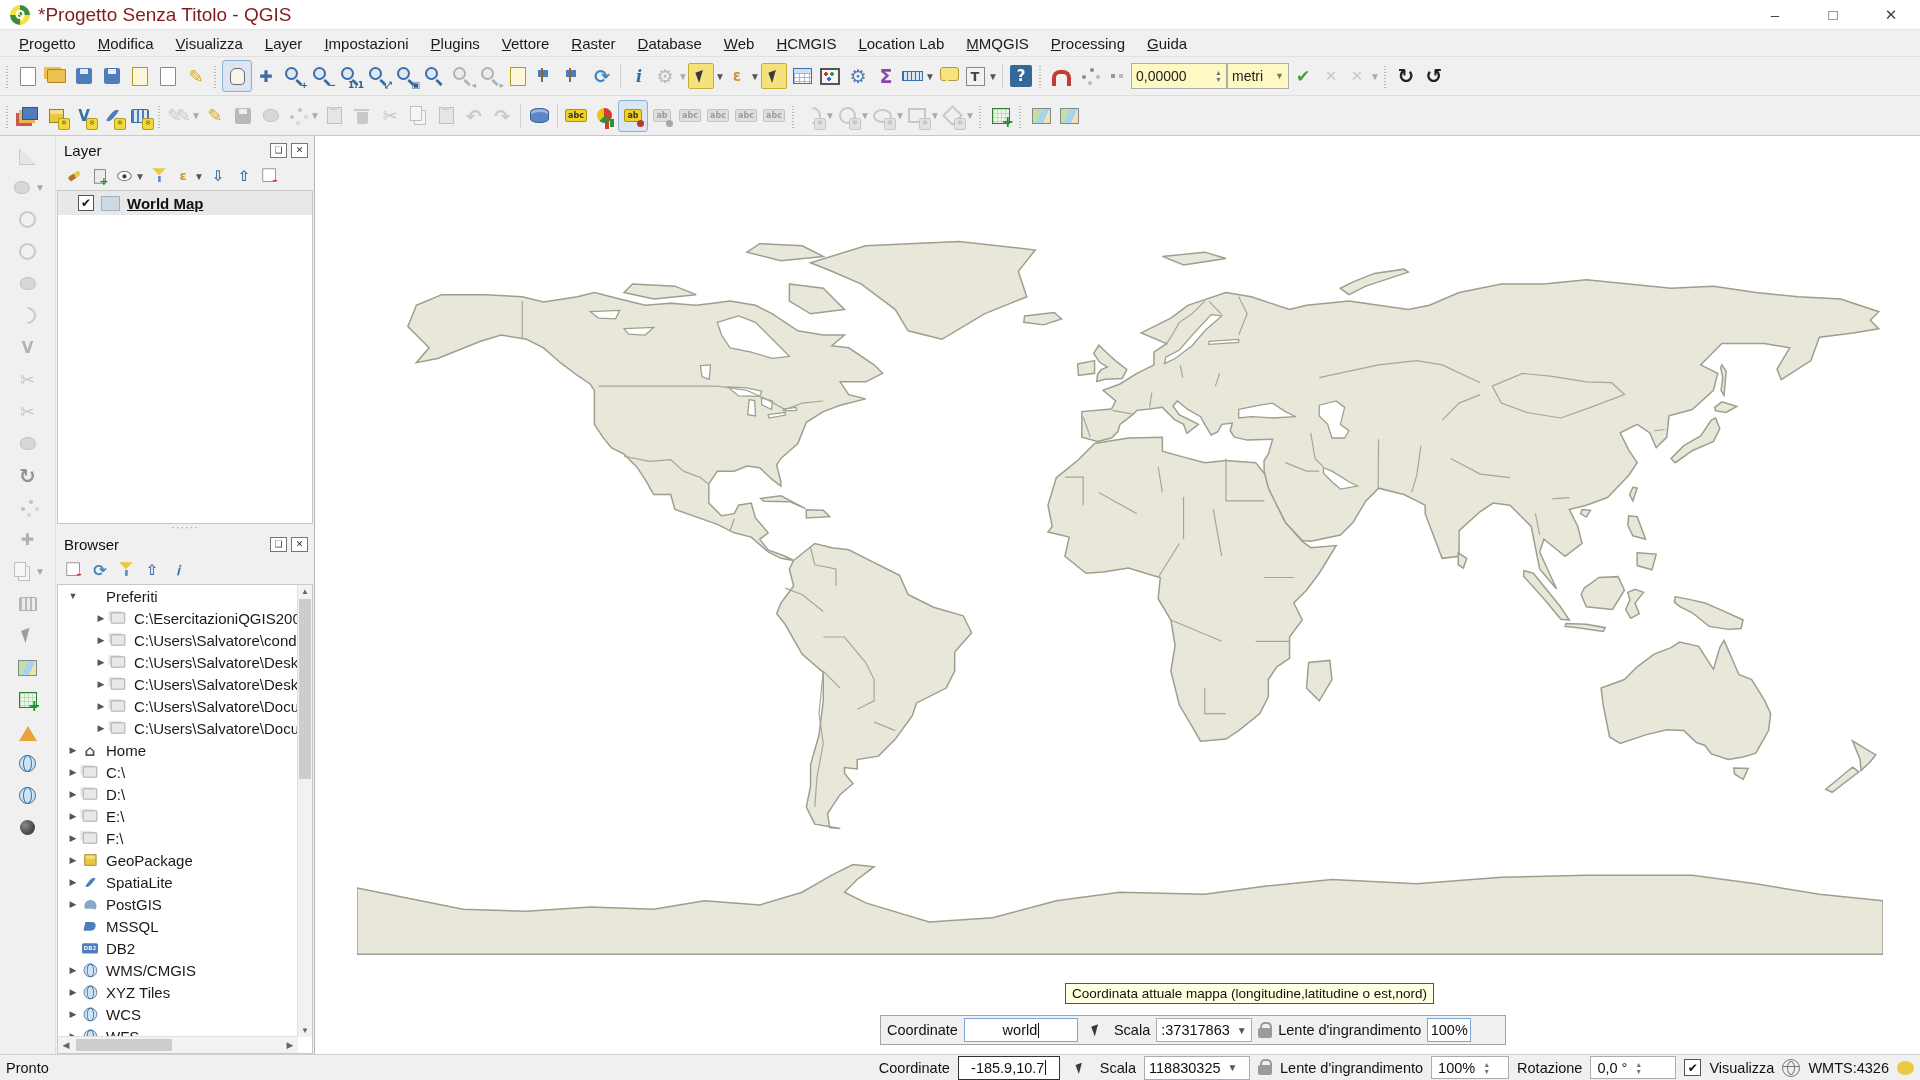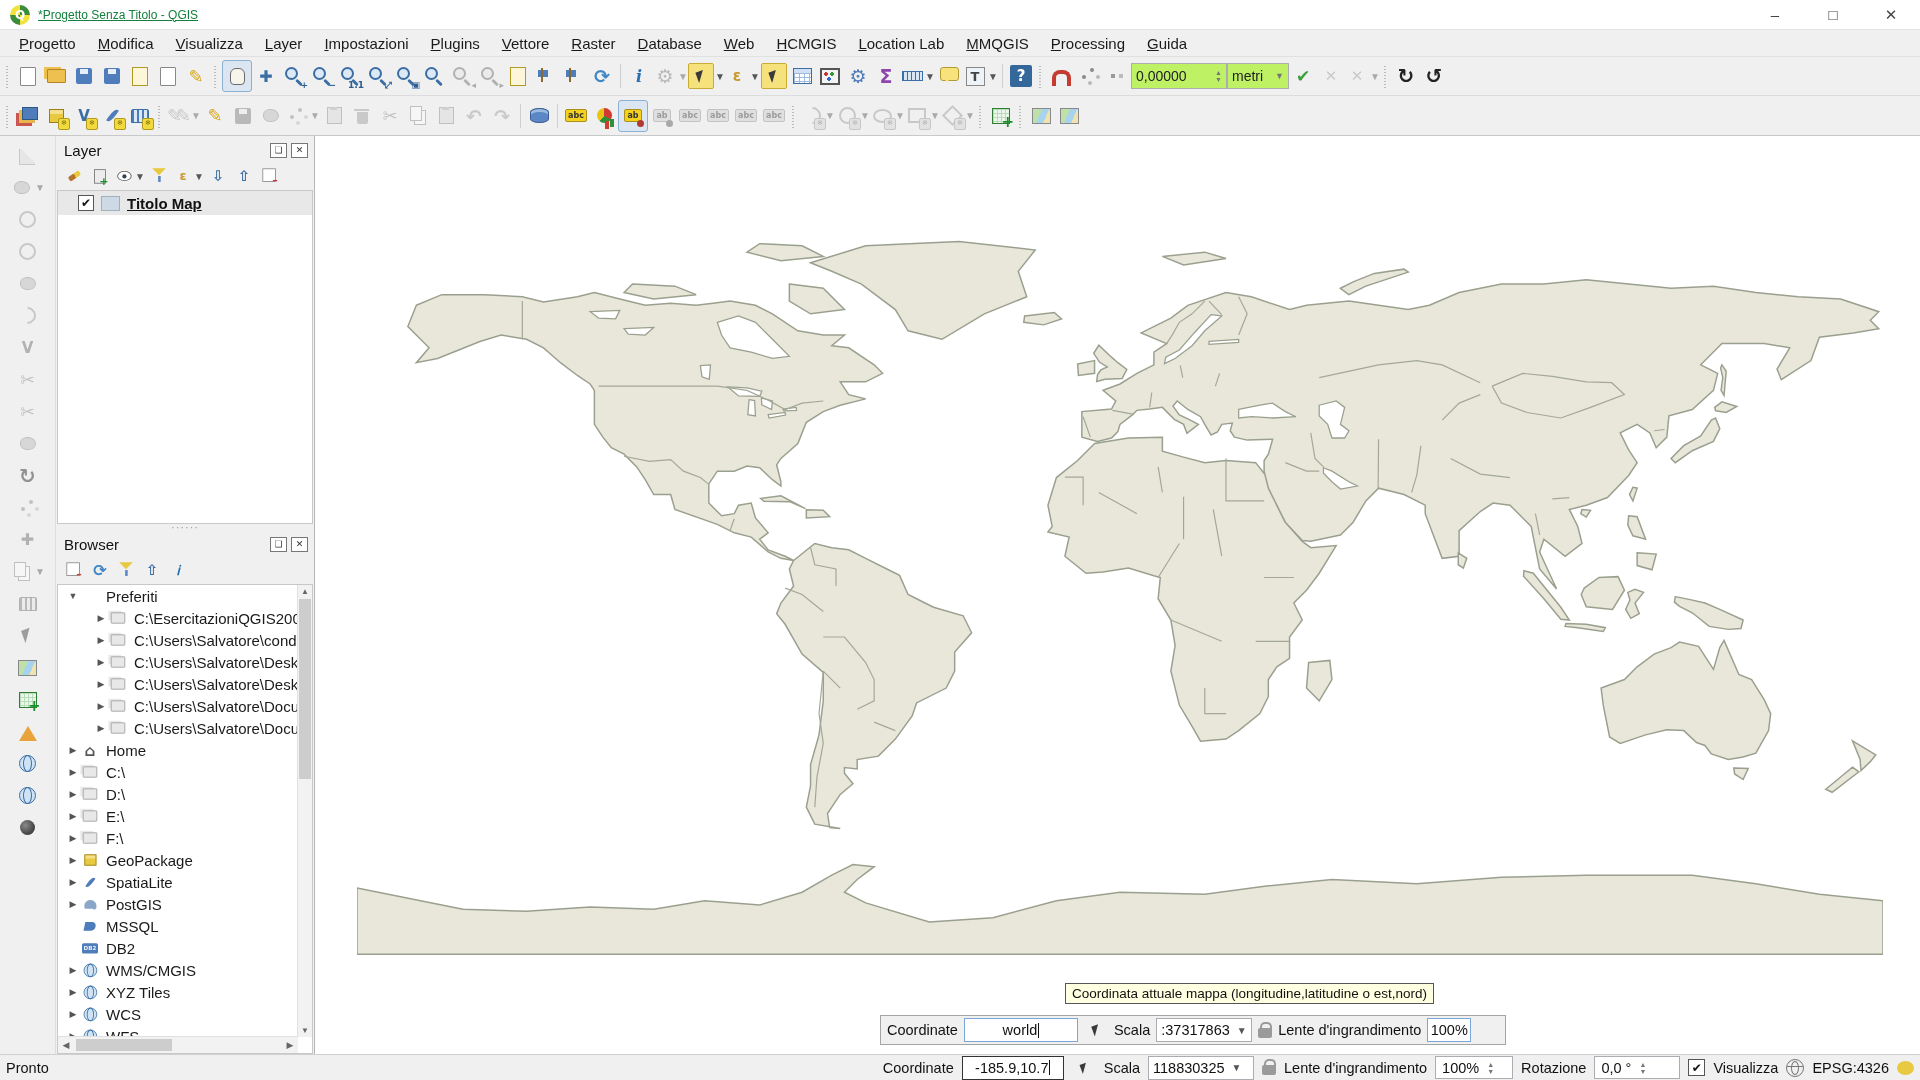--- a/index.html
+++ b/index.html
@@ -1,38 +1,38 @@
 <!DOCTYPE html>
 <html><head>
 <meta charset="utf-8">
 <style>
   html,body{margin:0;padding:0;background:#d4d4d4;}
   body{width:1920px;height:1080px;overflow:hidden;font-family:"Liberation Sans","DejaVu Sans",sans-serif;-webkit-font-smoothing:antialiased;}
   .app{position:relative;width:1920px;height:1080px;background:#f0f0f0;display:flex;flex-direction:column;}
   
   .titlebar{height:29px;background:#fff;display:flex;align-items:center;border-bottom:1px solid #e3e3e3;flex:0 0 auto;}
   .qgis-logo{width:20px;height:20px;margin:0 8px 0 10px;border-radius:50%;background:conic-gradient(#3c8c3c 0 90deg,#f2e23c 90deg 180deg,#3c8c3c 180deg 270deg,#f2e23c 270deg);display:flex;align-items:center;justify-content:center;color:#fff;font:700 12px "DejaVu Sans",sans-serif;}
-  .title-text{font-size:12px;color:#15803d;text-decoration:underline;}
+  .title-text{font-size:19px;color:#7f1d1d;}
   .win-controls{margin-left:auto;display:flex;height:100%;}
   .win-btn{width:58px;height:100%;display:flex;align-items:center;justify-content:center;font-size:15px;color:#444;}
   
   .menubar{height:26px;background:#f0f0f0;display:flex;align-items:center;padding-left:8px;flex:0 0 auto;font-size:15px;color:#1a1a1a;}
   .menu-item{padding:2px 11px;white-space:nowrap;}
   .menu-item u{text-decoration:underline;}
   
   .toolbar{display:flex;align-items:center;background:#f0f0f0;padding:1px 2px;flex:0 0 auto;}
   .tb1{height:36px;border-top:1px solid #e0e0e0;}
   .tb2{height:37px;border-top:1px solid #dcdcdc;border-bottom:1px solid #c9c9c9;}
   .tbtn{display:inline-flex;align-items:center;justify-content:center;min-width:28px;height:30px;border-radius:3px;position:relative;}
   .tbtn.active{background:#dbe6f2;border:1px solid #8cb0d4;}
   .tbtn.disabled{filter:grayscale(1);opacity:.45;}
   .dd{font-size:10px;color:#555;margin-left:1px;width:10px;text-align:center;}
   .grip{width:8px;height:24px;margin:0 2px;background:repeating-linear-gradient(#bbb 0 1px,transparent 1px 3px);background-size:2px 100%;background-position:2px 2px;background-repeat:repeat-y;}
   .sep{width:1px;height:24px;background:#cfcfcf;margin:0 4px;}
-  .wbox{display:inline-flex;align-items:center;background:#bef264;border:1px solid #abadb3;height:24px;padding:0 4px;font-size:14px;color:#222;}
+  .wbox{display:inline-flex;align-items:center;background:#fef9c3;border:1px solid #abadb3;height:24px;padding:0 4px;font-size:14px;color:#222;}
   .spinner{display:inline-flex;flex-direction:column;margin-left:4px;color:#777;font-size:7px;line-height:7px;}
   
   .ic{display:inline-flex;align-items:center;justify-content:center;width:24px;height:24px;position:relative;font-family:"DejaVu Sans",sans-serif;font-weight:700;font-size:16px;}
   .ic .sub{position:absolute;right:-2px;bottom:-2px;font-size:9px;line-height:9px;font-weight:900;}
   .ic .badge{position:absolute;right:-2px;bottom:-2px;width:10px;height:10px;background:#f2d93c;border:1px solid #b09a20;border-radius:2px;font-size:7px;line-height:9px;color:#7a6a10;text-align:center;font-weight:900;}
   .k-page::before{content:"";width:14px;height:17px;background:#fff;border:1px solid #888;border-radius:1px;}
   .k-pagey::before{content:"";width:14px;height:17px;background:#fdf6d8;border:1px solid #b09a20;}
   .k-folder::before{content:"";width:17px;height:12px;background:#eec04f;border:1px solid #b3832a;border-radius:1px;box-shadow:-4px -3px 0 -1px #eec04f;}
   .k-disk::before{content:"";width:16px;height:16px;background:#4f7cba;border-radius:2px;}
   .k-disk::after{content:"";position:absolute;width:8px;height:5px;background:#e6eefc;top:5px;left:8px;}
@@ -615,21 +615,21 @@
               <span class="ic k-collapse">⇧</span>
             </div>
             <div class="tbtn">
               <span class="ic k-boxminus"></span>
             </div>
           </div>
         <div class="panel-body">
           <div class="layer-row">
             <span class="cbx">✔</span>
             <span class="swatch"></span>
-            <span class="layer-label">Titolo Map</span>
+            <span class="layer-label">World Map</span>
           </div>
         </div>
       </div>
 
       <div class="splitter"></div>
 
       <div style="display:flex;flex-direction:column;flex:1 1 auto;min-height:0;">
         <div class="panel-head">
           <span>Browser</span>
           <span class="ph-btns">
@@ -865,16 +865,16 @@
     <span class="sb-spin" style="width:76px;">
       <span>0,0 °</span>
       <span class="spinner">
           <span>▲</span>
           <span>▼</span>
         </span>
     </span>
     <span class="sb-check">✔</span>
     <span class="sb-label">Visualizza</span>
     <span class="sb-globe"></span>
-    <span class="sb-label">EPSG:4326</span>
+    <span class="sb-label">WMTS:4326</span>
     <span class="sb-bubble"></span>
   </div>
 </div>
 
 </body></html>

